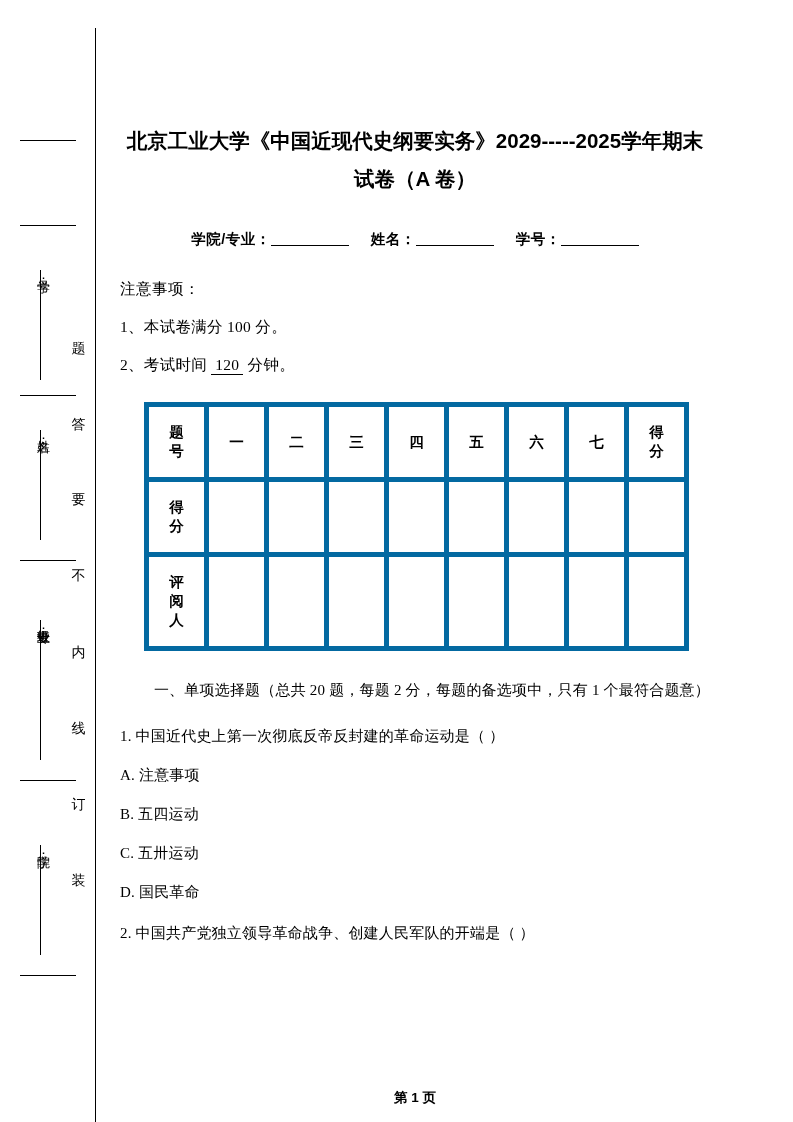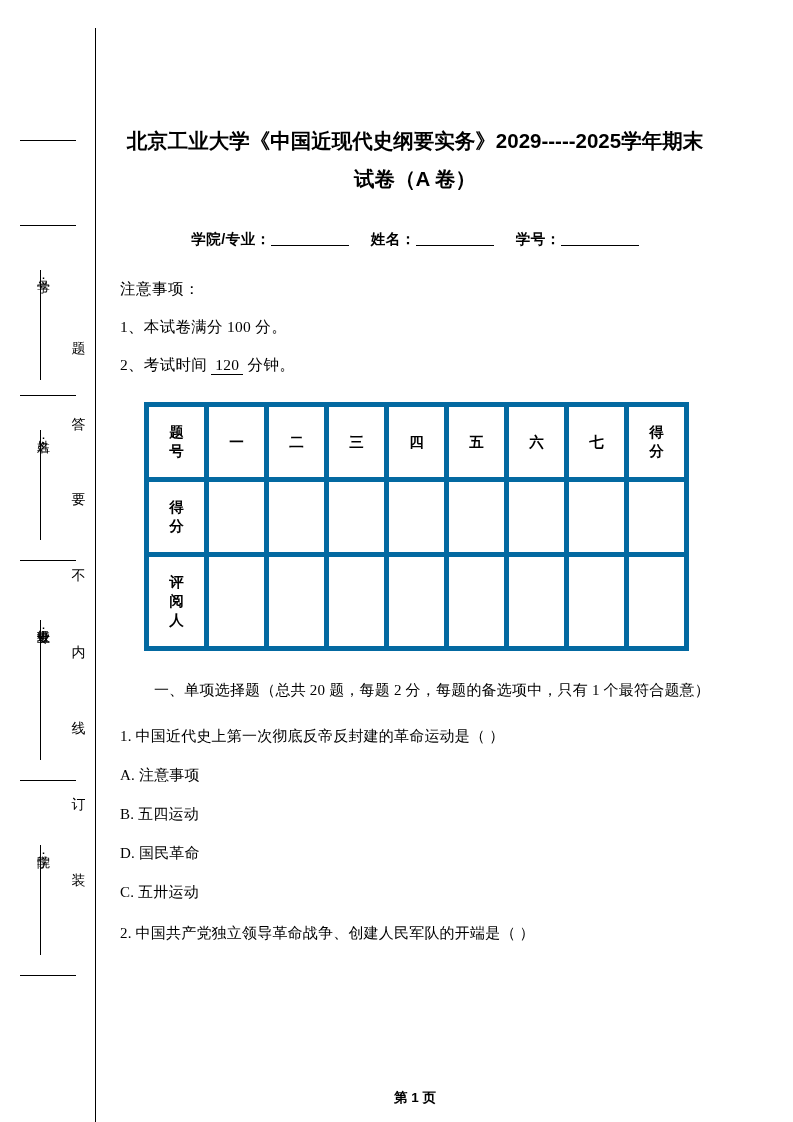--- a/index.html
+++ b/index.html
@@ -248,22 +248,22 @@
     </table>
 
   <div class="section-head">一、单项选择题（总共 20 题，每题 2 分，每题的备选项中，只有 1 个最符合题意）</div>
 
   <div class="question">
     <span>1.</span>
     <span>中国近代史上第一次彻底反帝反封建的革命运动是（   ）</span>
   </div>
   <div class="option">A. 注意事项</div>
   <div class="option">B. 五四运动</div>
+  <div class="option">C. 五卅运动</div>
   <div class="option">D. 国民革命</div>
-  <div class="option">C. 五卅运动</div>
 
   <div class="question">
     <span>2.</span>
     <span>中国共产党独立领导革命战争、创建人民军队的开端是（   ）</span>
   </div>
 
   <div class="footer">第 1 页</div>
 </div>
 
 </body></html>

